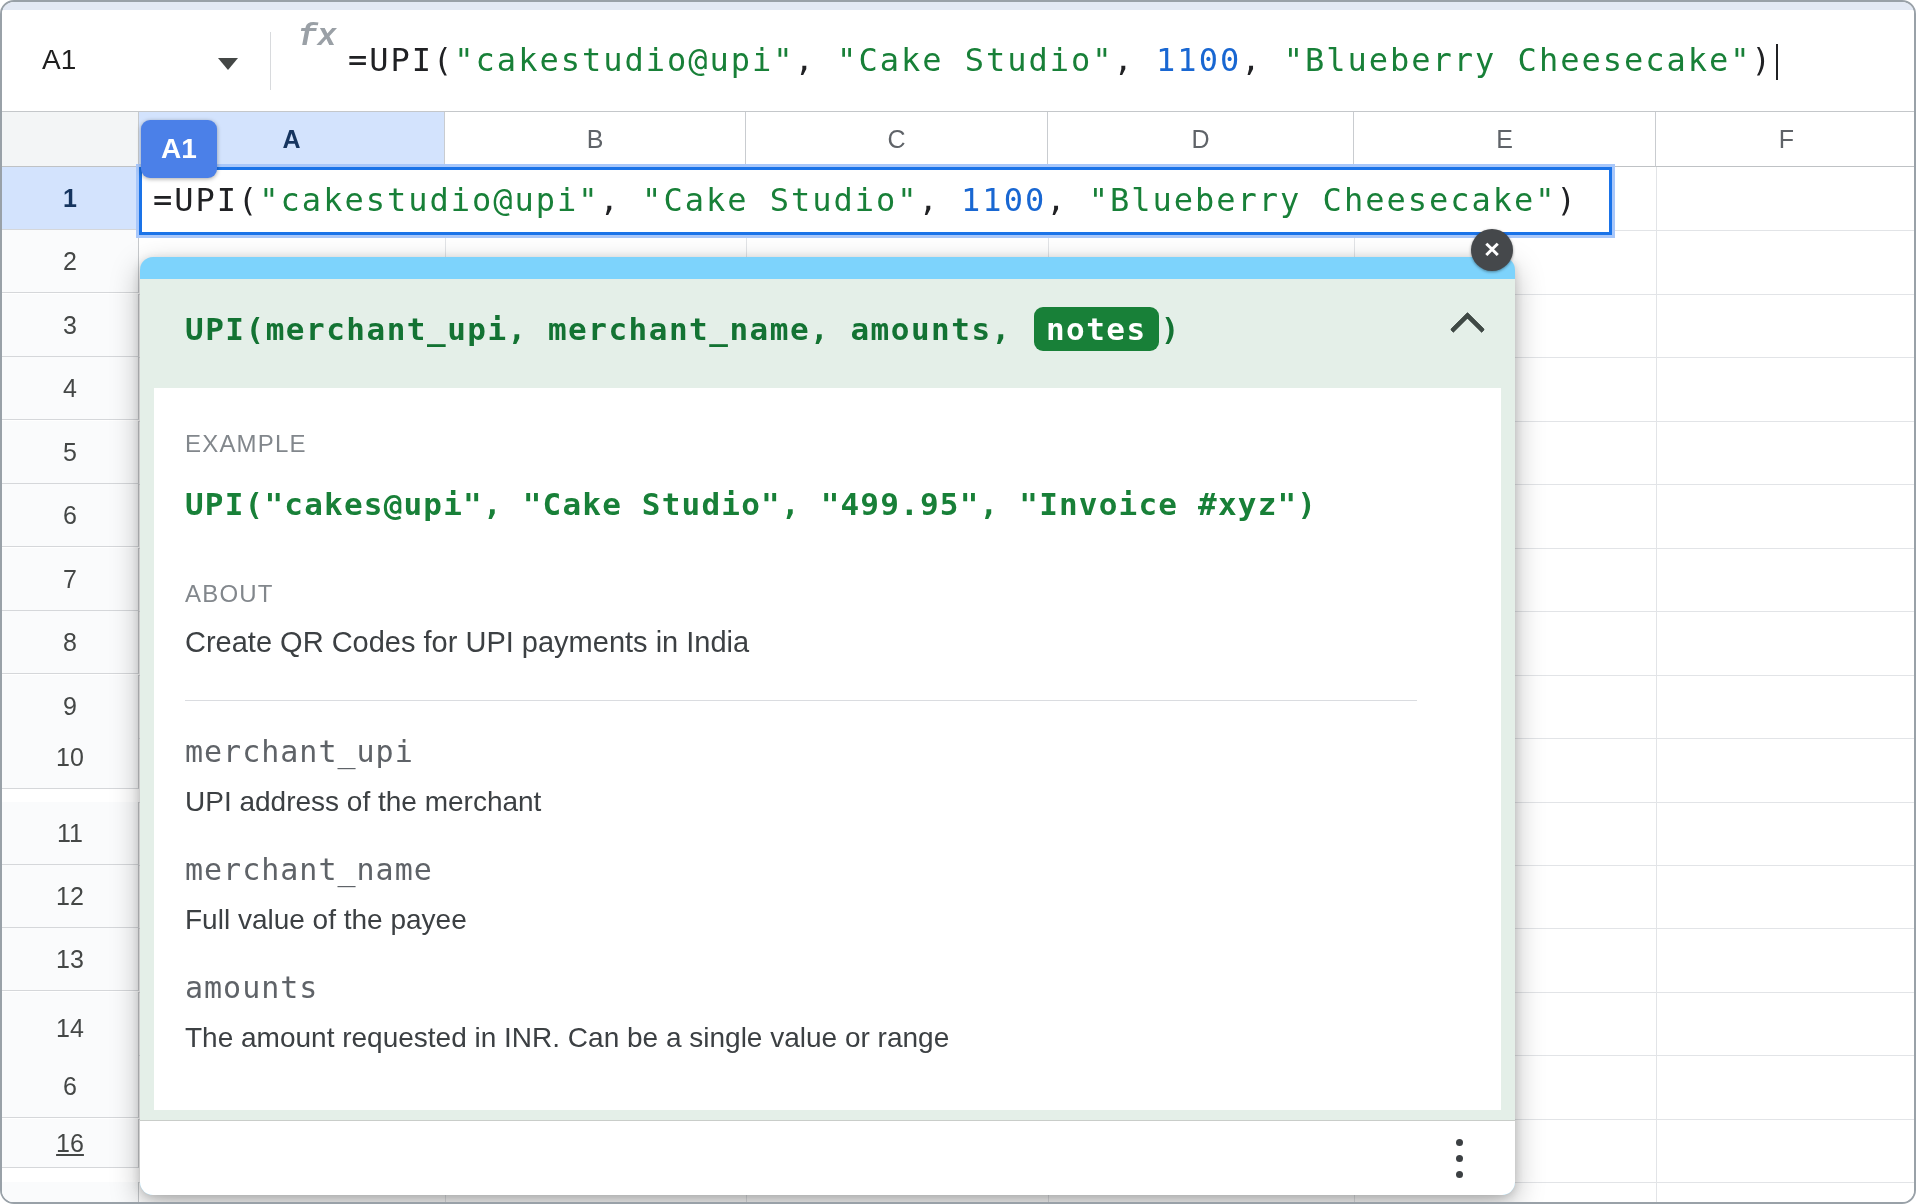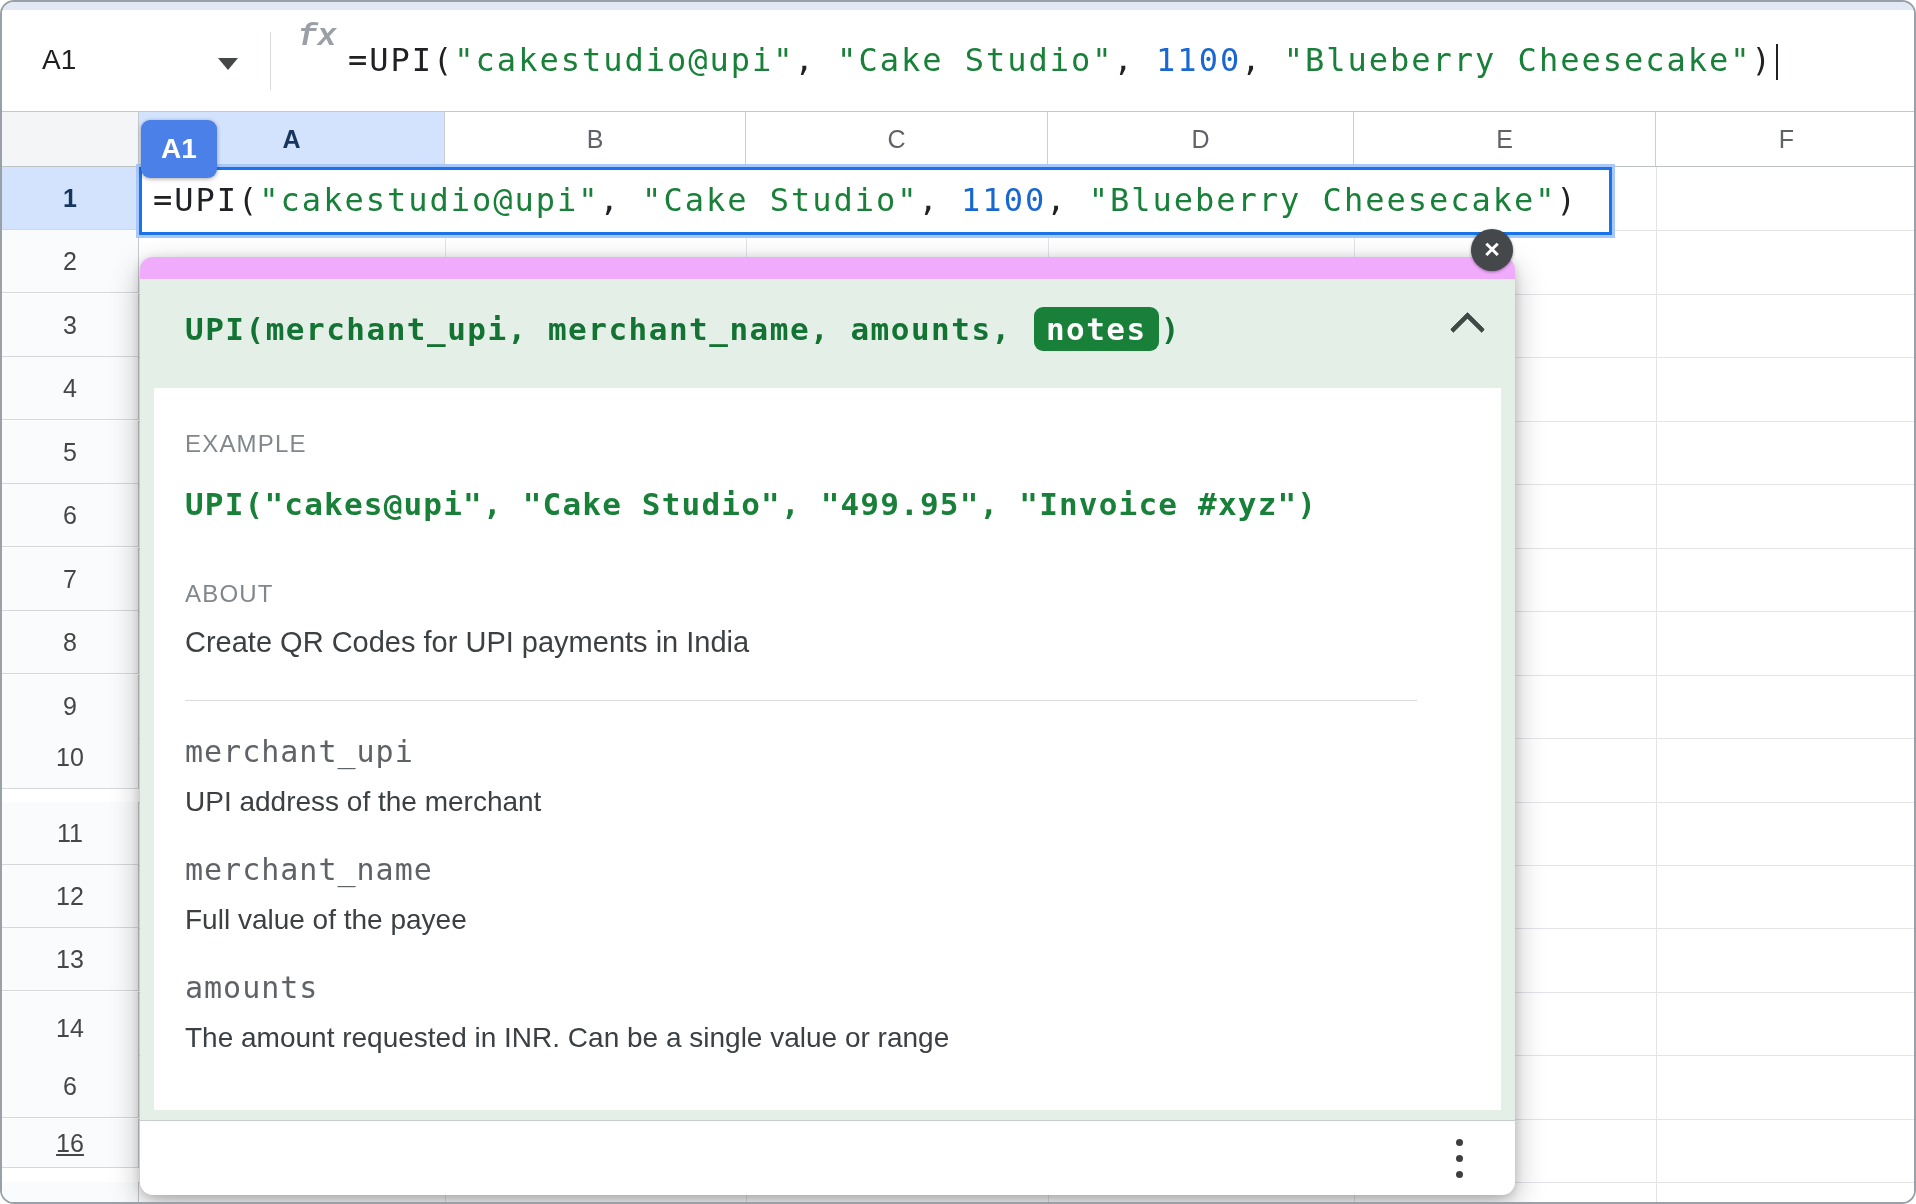--- a/index.html
+++ b/index.html
@@ -53,21 +53,21 @@
                  box-shadow:0 1px 4px rgba(0,0,0,.35);}
   .cell-editor{position:absolute;left:137px;top:165px;width:1473px;height:68px;background:#fff;
                border:3px solid #1a73e8;box-sizing:border-box;z-index:20;
                box-shadow:0 0 0 3px #a8c7fa;}
   .cell-formula{padding-left:11px;line-height:61px;font-size:32px;letter-spacing:2px;white-space:pre;}
   .close-btn{position:absolute;left:1469px;top:227px;width:42px;height:42px;border-radius:50%;
              background:#45484b;color:#fff;display:flex;align-items:center;justify-content:center;
              font-size:21px;font-weight:700;z-index:40;box-shadow:0 1px 3px rgba(0,0,0,.4);}
 
   
-  .help-popup{position:absolute;left:138px;top:255px;width:1375px;height:938px;background:#f0abfc;
+  .help-popup{position:absolute;left:138px;top:255px;width:1375px;height:938px;background:#7dd3fc;
               border-radius:13px;z-index:30;
               box-shadow:0 10px 30px rgba(0,0,0,.28),0 2px 8px rgba(60,64,67,.2);}
   .help-green{position:absolute;left:0;right:0;top:22px;height:842px;background:#e4efe8;}
   .signature{position:absolute;left:45px;top:50px;font-size:31px;font-weight:700;color:#137333;
              letter-spacing:1.5px;white-space:pre;line-height:44px;}
   .sig-pill{background:#188038;color:#fff;border-radius:9px;padding:4px 12px;margin:0 2px;}
   .collapse-btn{position:absolute;right:26px;top:46px;width:44px;height:44px;
                 display:flex;align-items:flex-start;justify-content:center;}
   .chevron-up{width:20px;height:20px;border-top:5px solid #3f4945;border-right:5px solid #3f4945;
               transform:rotate(-45deg);border-radius:2px;margin-top:14px;}

